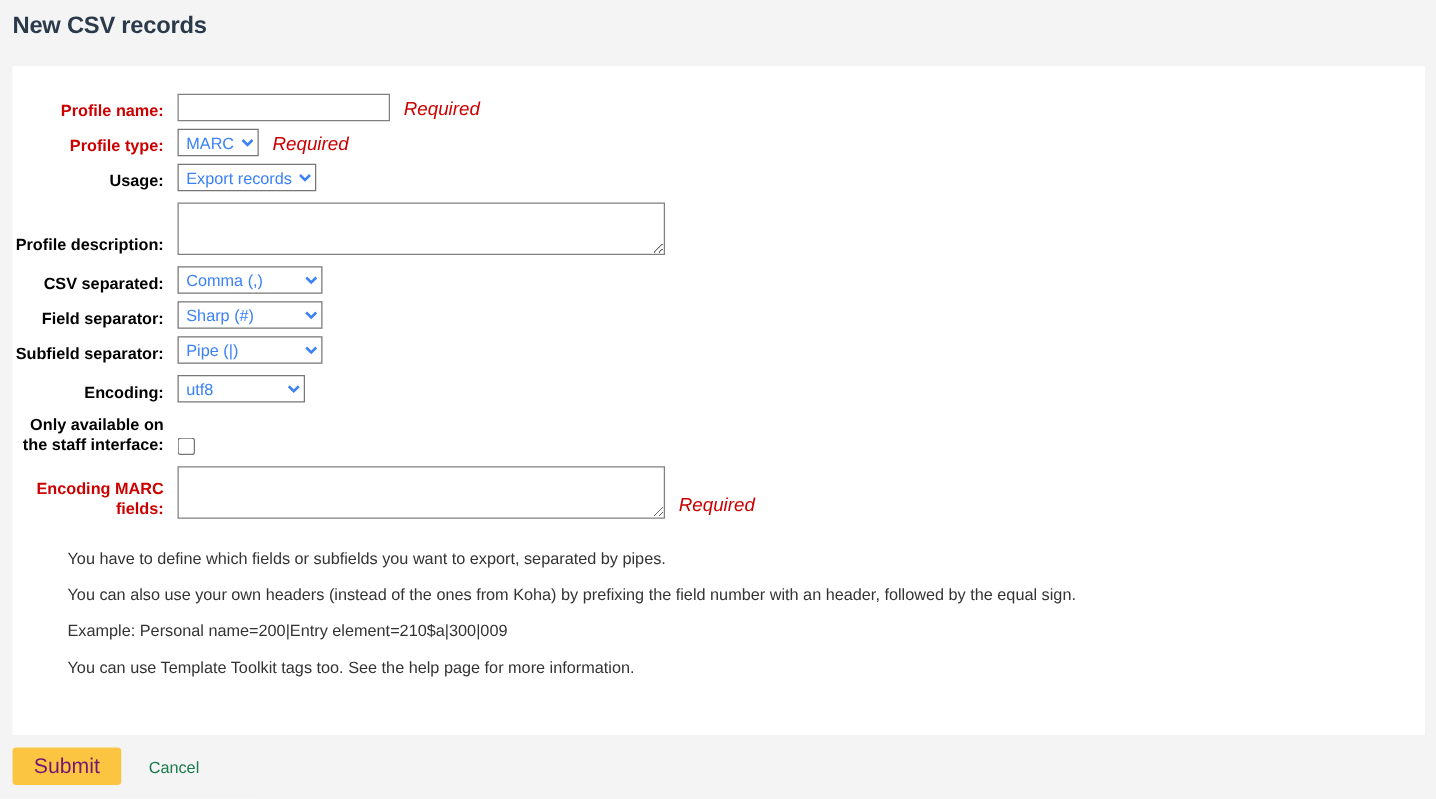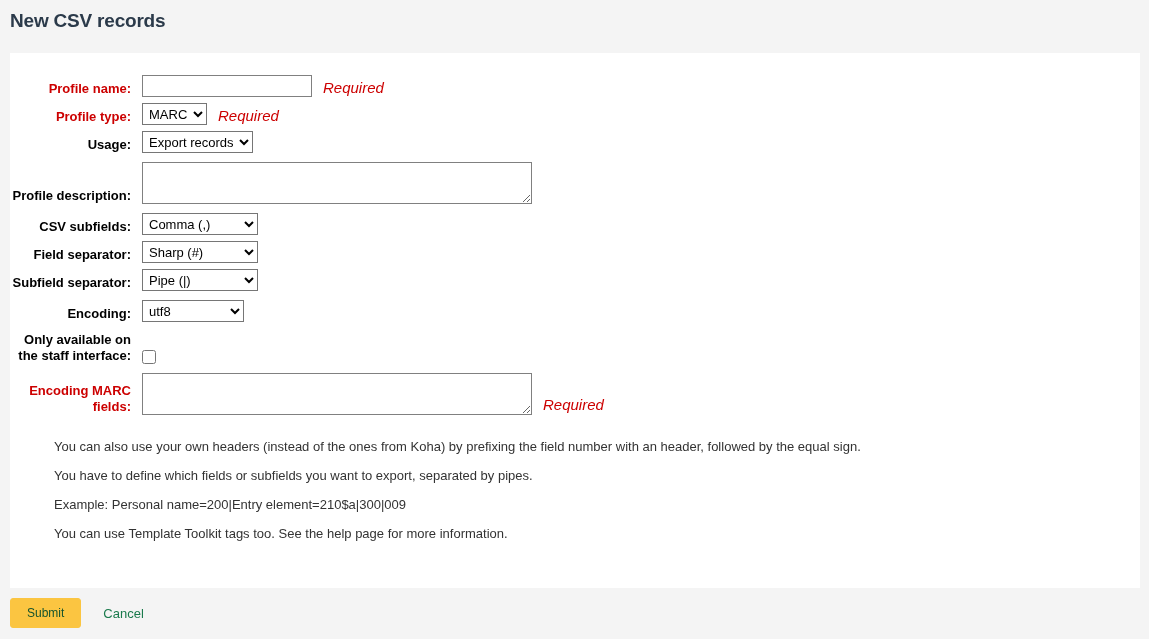--- a/index.html
+++ b/index.html
@@ -73,21 +73,21 @@
     color: #000;
     outline: none;
   }
 
   select.select-input {
     height: 22px;
     border: 1px solid #767676;
     background: #ffffff;
     font-family: "Liberation Sans", sans-serif;
     font-size: 13px;
-    color: #000000;
+    color: #3b82f6;
     padding: 1px 2px;
     outline: none;
   }
   select.sep-select { width: 116px; }
   select.enc-select { width: 102px; }
 
   textarea.ta {
     border: 1px solid #808080;
     background: #ffffff;
     font-family: "Liberation Sans", sans-serif;
@@ -136,23 +136,23 @@
     position: absolute;
     left: 10px;
     top: 598px;
     display: flex;
     align-items: center;
   }
   .btn-submit {
     background: #fbc541;
     border: 1px solid #fbc541;
     border-radius: 3px;
-    color: #14532d;
-    font-family: "Liberation Sans", sans-serif;
-    font-size: 12px;
+    color: #701a75;
+    font-family: "Liberation Sans", sans-serif;
+    font-size: 17px;
     padding: 7px 16px;
     cursor: pointer;
     line-height: 14px;
   }
   .link-cancel {
     margin-left: 22px;
     color: #1a7a4c;
     font-size: 13px;
     text-decoration: none;
     cursor: pointer;
@@ -202,21 +202,21 @@
     <div class="row">
       <div class="label-col">Profile description:</div>
       <div class="field-col">
         <textarea class="ta desc-ta" style=""></textarea>
       </div>
     </div>
 
     <div class="row-spacer-sm"></div>
 
     <div class="row">
-      <div class="label-col">CSV subfields:</div>
+      <div class="label-col">CSV separated:</div>
       <div class="field-col">
         <select class="select-input sep-select">
           <option>Comma (,)</option>
         </select>
       </div>
     </div>
 
     <div class="row-spacer-xs"></div>
 
     <div class="row">
@@ -265,22 +265,22 @@
       <div class="label-col required-label">Encoding MARC fields:</div>
       <div class="field-col bottom-align">
         <textarea class="ta marc-ta" style=""></textarea>
         <span class="required-note at-bottom">Required</span>
       </div>
     </div>
 
   </form>
 
   <div class="hints">
+    <p>You have to define which fields or subfields you want to export, separated by pipes.</p>
     <p>You can also use your own headers (instead of the ones from Koha) by prefixing the field number with an header, followed by the equal sign.</p>
-    <p>You have to define which fields or subfields you want to export, separated by pipes.</p>
     <p>Example: Personal name=200|Entry element=210$a|300|009</p>
     <p>You can use Template Toolkit tags too. See the help page for more information.</p>
   </div>
 </div>
 
 <div class="footer">
   <button type="button" class="btn-submit">Submit</button>
   <a class="link-cancel">Cancel</a>
 </div>
 

